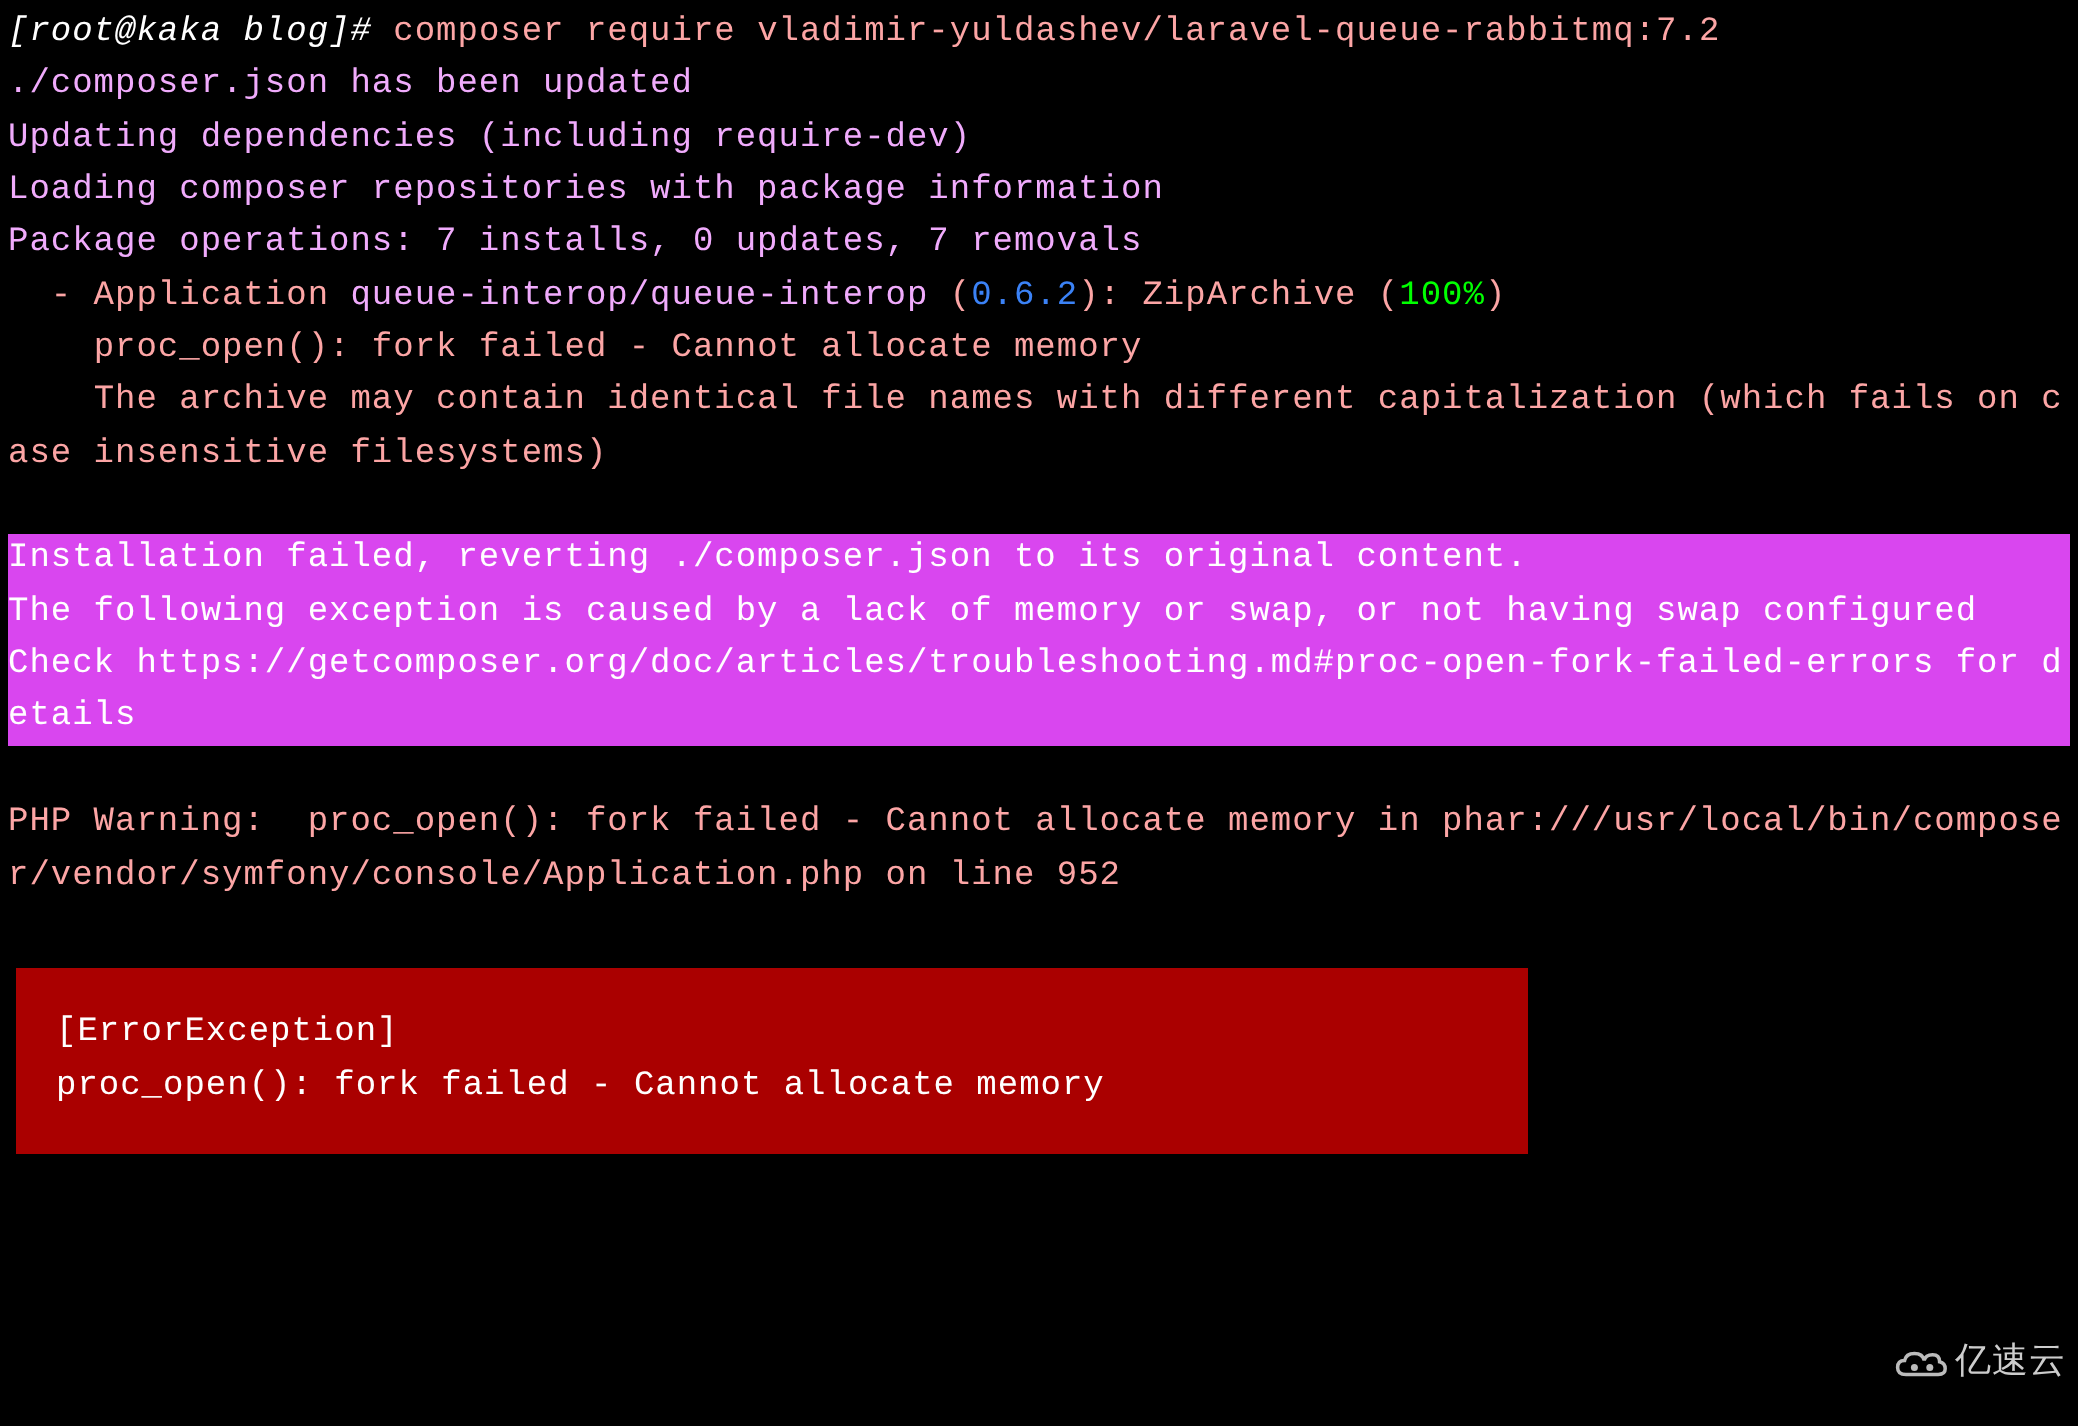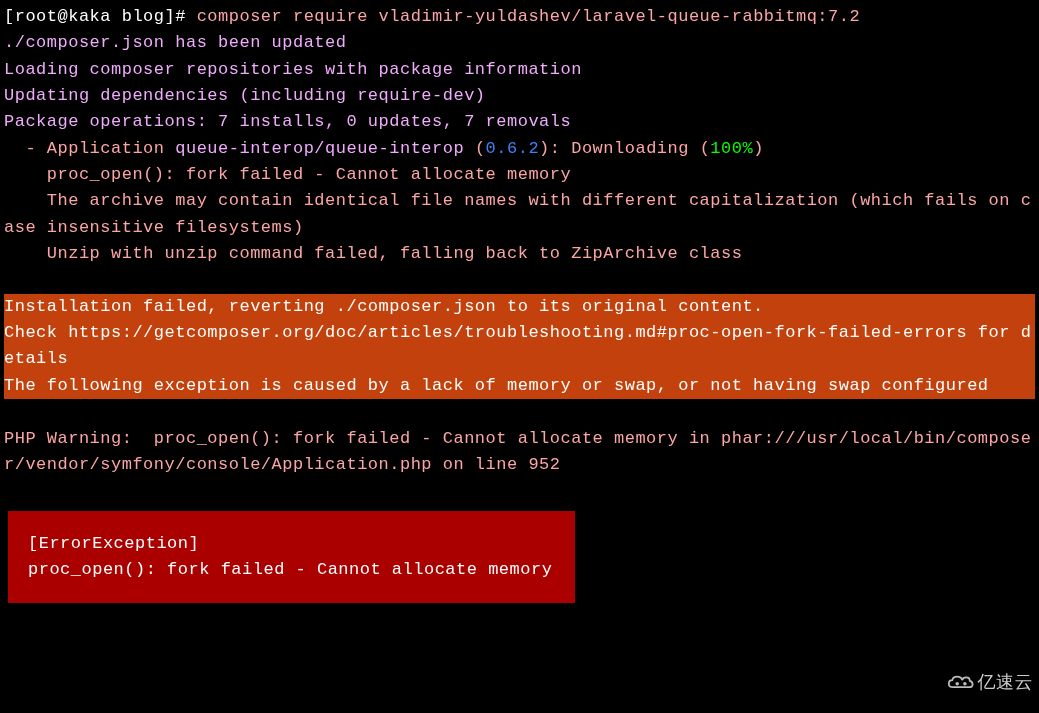--- a/index.html
+++ b/index.html
@@ -19,90 +19,90 @@
       overflow: hidden;
       position: relative;
       letter-spacing: 0.5px;
     }
     .line {
       white-space: pre-wrap;
       word-break: break-all;
     }
     .prompt-user {
       color: #ffffff;
+      font-style: italic;
     }
     .green {
       color: #f0abfc;
     }
     .bright-green {
       color: #00ff00;
       text-align: center;
     }
     .white {
       color: #fca5a5;
     }
     .yellow {
       color: #3b82f6;
     }
     .error-block {
-      background: #c2410c;
+      background: #d946ef;
       color: #ffffff;
       display: block;
     }
     .error-box {
       background: #aa0000;
       color: #ffffff;
       display: block;
-      width: 567px;
+      width: 756px;
       padding: 20px 20px;
       margin-top: 6px;
       margin-left: 4px;
     }
     .blank {
       height: 1.55em;
     }
     .watermark {
       position: absolute;
       bottom: 16px;
       right: 6px;
       color: #cccccc;
       font-size: 18px;
-      font-family: Liberation Serif, serif;
+      font-family: Liberation Mono, monospace;
       display: flex;
       align-items: center;
       gap: 4px;
     }
     .watermark-logo {
       width: 28px;
       height: 20px;
     }
   </style>
 </head>
 <body>
 
 <div>
   <div class="line"><span class="prompt-user">[root@kaka blog]#</span><span class="white"> </span><span class="white">composer require vladimir-yuldashev/laravel-queue-rabbitmq:7.2</span></div>
 
   <div class="line green">./composer.json has been updated</div>
+  <div class="line green">Updating dependencies (including require-dev)</div>
   <div class="line green">Loading composer repositories with package information</div>
-  <div class="line green">Updating dependencies (including require-dev)</div>
   <div class="line green">Package operations: 7 installs, 0 updates, 7 removals</div>
 
-  <div class="line"><span class="white">  - Application </span><span class="green">queue-interop/queue-interop</span><span class="white"> (</span><span class="yellow">0.6.2</span><span class="white">): Downloading (</span><span class="bright-green">100%</span><span class="white">)</span></div>
+  <div class="line"><span class="white">  - Application </span><span class="green">queue-interop/queue-interop</span><span class="white"> (</span><span class="yellow">0.6.2</span><span class="white">): ZipArchive (</span><span class="bright-green">100%</span><span class="white">)</span></div>
 
   <div class="line white">    proc_open(): fork failed - Cannot allocate memory</div>
   <div class="line white">    The archive may contain identical file names with different capitalization (which fails on case insensitive filesystems)</div>
-  <div class="line white">    Unzip with unzip command failed, falling back to ZipArchive class</div>
 
   <div class="blank"></div>
 
   <div class="error-block">
       <div class="line">Installation failed, reverting ./composer.json to its original content.</div>
+      <div class="line">The following exception is caused by a lack of memory or swap, or not having swap configured</div>
       <div class="line">Check https://getcomposer.org/doc/articles/troubleshooting.md#proc-open-fork-failed-errors for details</div>
-      <div class="line">The following exception is caused by a lack of memory or swap, or not having swap configured</div>
     </div>
 
   <div class="blank"></div>
 
   <div class="line white">PHP Warning:  proc_open(): fork failed - Cannot allocate memory in phar:///usr/local/bin/composer/vendor/symfony/console/Application.php on line 952</div>
 
   <div class="blank"></div>
 
 
   <div class="error-box">

